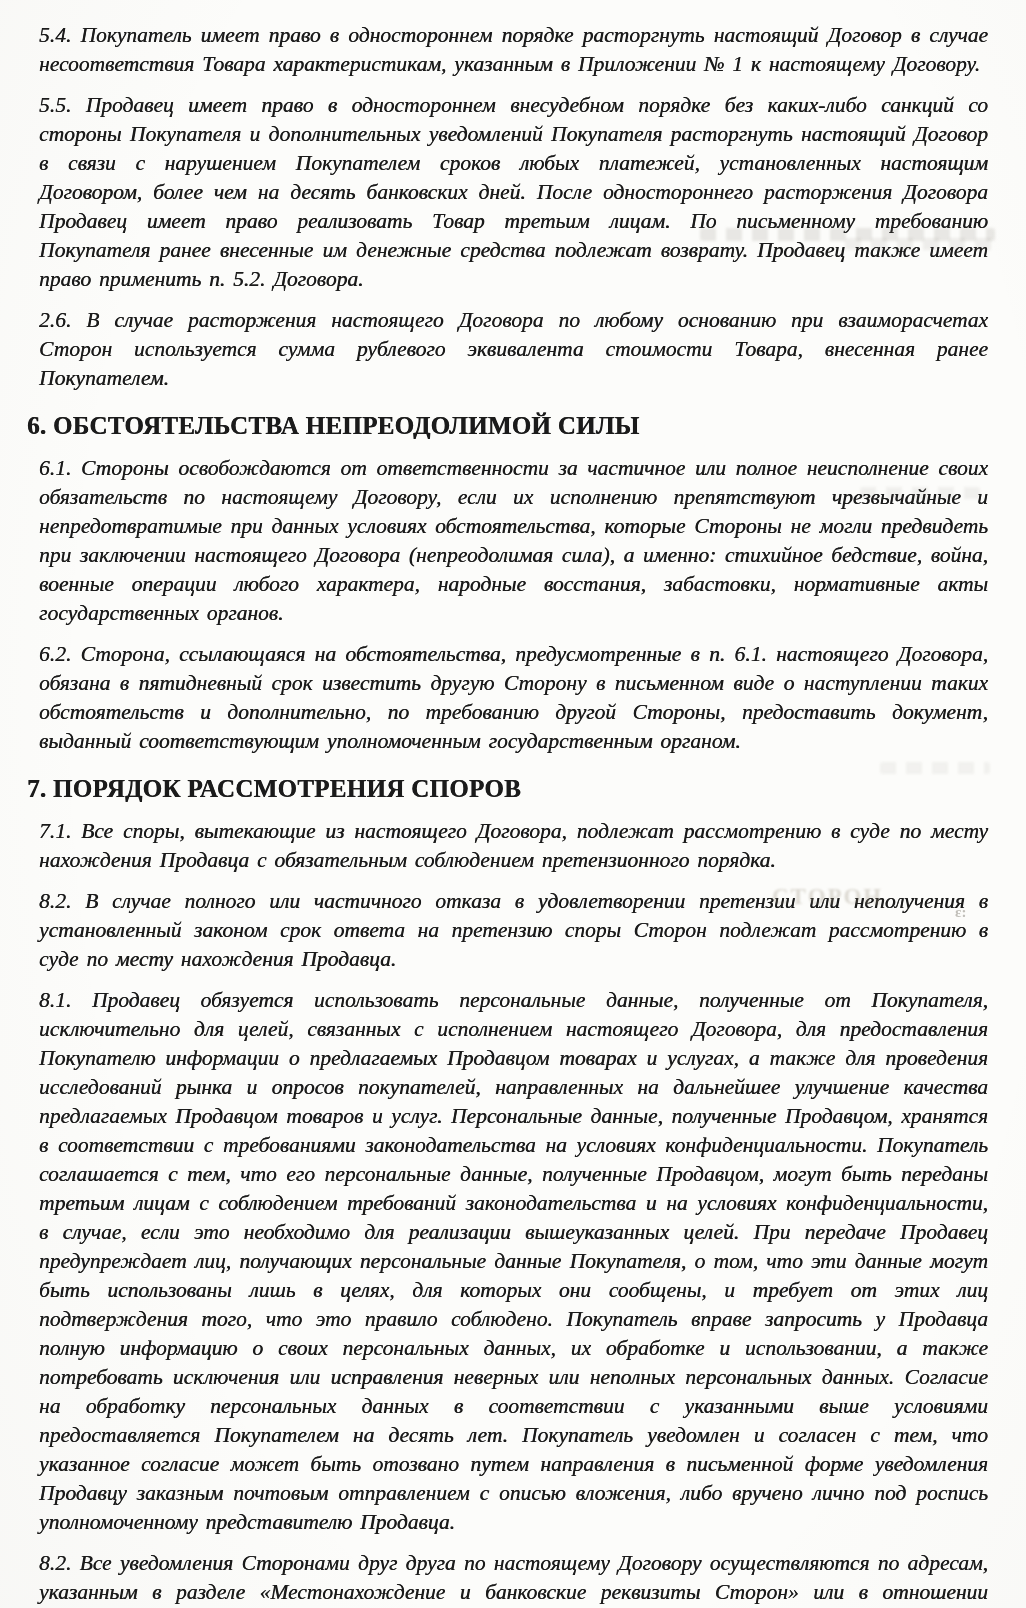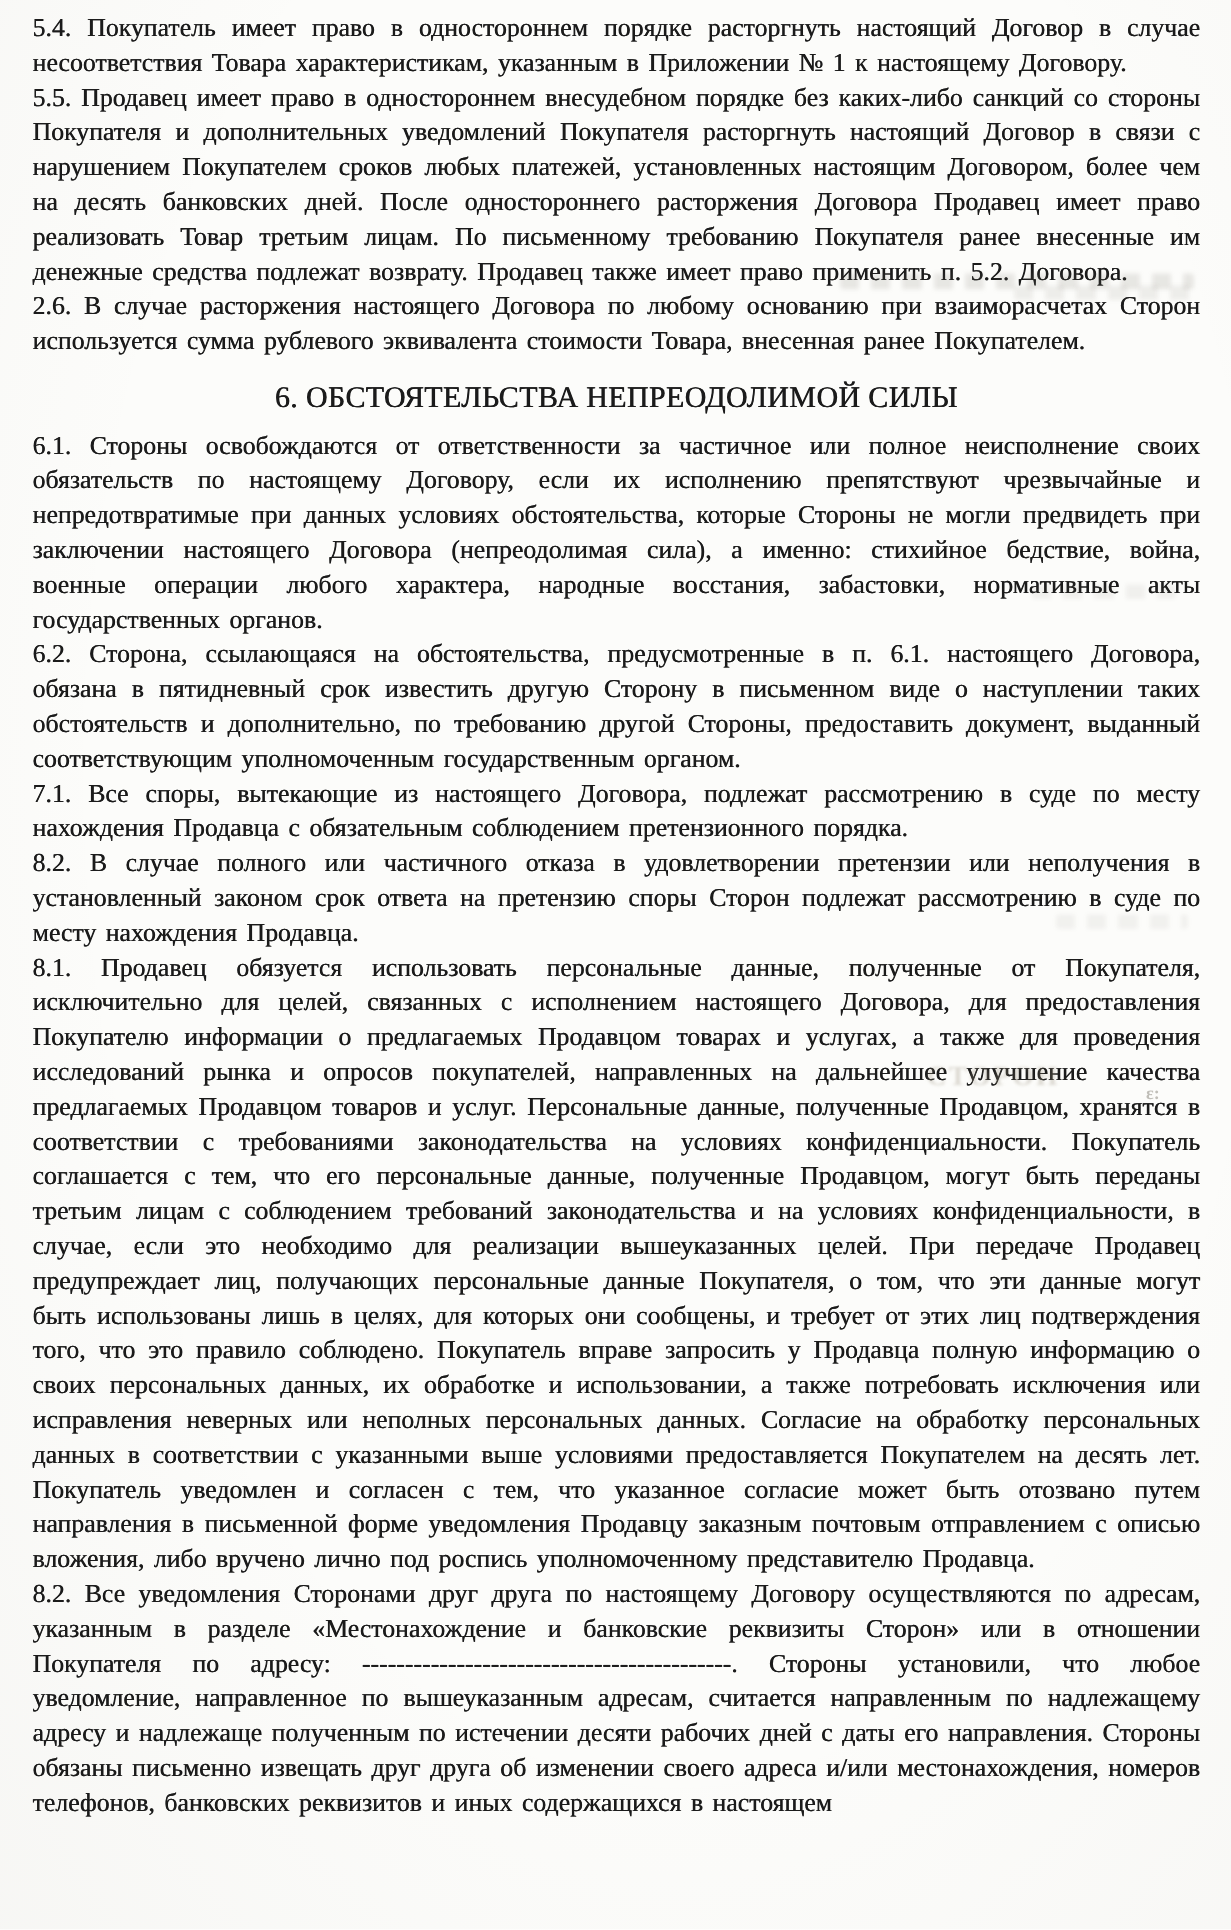--- a/index.html
+++ b/index.html
@@ -16,29 +16,29 @@
       radial-gradient(ellipse at 55% 40%, rgba(255,255,255,0) 60%, rgba(120,115,105,0.04) 100%),
       #fcfcfa;
     padding: 9px 26px 14px 27px;
     font-family: "Liberation Serif", "DejaVu Serif", serif;
     font-size: 21.5px;
     line-height: 29px;
     color: #1b1b1b;
     overflow: hidden;
   }
   .clause {
-    margin: 0;
+    margin: 12px;
     text-align: justify;
     word-spacing: 2.5px;
     text-shadow: 0.35px 0 0 currentColor; 
+    font-style: italic;
   }
   .heading {
     margin: 17px 0 9px 0;
-    text-align: center;
-    font-weight: normal;
+    font-weight: bold;
     font-size: 25px;
     line-height: 32px;
     letter-spacing: 0.3px;
     text-shadow: 0.4px 0 0 currentColor;
   }
   
   .artifact {
     position: absolute;
     pointer-events: none;
     color: rgba(150, 140, 120, 0.30);
@@ -65,20 +65,21 @@
 
   <p class="clause">5.4. Покупатель имеет право в одностороннем порядке расторгнуть настоящий Договор в случае несоответствия Товара характеристикам, указанным в Приложении № 1 к настоящему Договору.</p>
   <p class="clause">5.5. Продавец имеет право в одностороннем внесудебном порядке без каких-либо санкций со стороны Покупателя и дополнительных уведомлений Покупателя расторгнуть настоящий Договор в связи с нарушением Покупателем сроков любых платежей, установленных настоящим Договором, более чем на десять банковских дней. После одностороннего расторжения Договора Продавец имеет право реализовать Товар третьим лицам. По письменному требованию Покупателя ранее внесенные им денежные средства подлежат возврату. Продавец также имеет право применить п. 5.2. Договора.</p>
   <p class="clause">2.6. В случае расторжения настоящего Договора по любому основанию при взаиморасчетах Сторон используется сумма рублевого эквивалента стоимости Товара, внесенная ранее Покупателем.</p>
 
   <h2 class="heading">6. ОБСТОЯТЕЛЬСТВА НЕПРЕОДОЛИМОЙ СИЛЫ</h2>
 
   <p class="clause">6.1. Стороны освобождаются от ответственности за частичное или полное неисполнение своих обязательств по настоящему Договору, если их исполнению препятствуют чрезвычайные и непредотвратимые при данных условиях обстоятельства, которые Стороны не могли предвидеть при заключении настоящего Договора (непреодолимая сила), а именно: стихийное бедствие, война, военные операции любого характера, народные восстания, забастовки, нормативные акты государственных органов.</p>
   <p class="clause">6.2. Сторона, ссылающаяся на обстоятельства, предусмотренные в п. 6.1. настоящего Договора, обязана в пятидневный срок известить другую Сторону в письменном виде о наступлении таких обстоятельств и дополнительно, по требованию другой Стороны, предоставить документ, выданный соответствующим уполномоченным государственным органом.</p>
 
+  <h2 class="heading">7. ПОРЯДОК РАССМОТРЕНИЯ СПОРОВ</h2>
 
   <p class="clause">7.1. Все споры, вытекающие из настоящего Договора, подлежат рассмотрению в суде по месту нахождения Продавца с обязательным соблюдением претензионного порядка.</p>
   <p class="clause">8.2. В случае полного или частичного отказа в удовлетворении претензии или неполучения в установленный законом срок ответа на претензию споры Сторон подлежат рассмотрению в суде по месту нахождения Продавца.</p>
 
 
   <p class="clause">8.1. Продавец обязуется использовать персональные данные, полученные от Покупателя, исключительно для целей, связанных с исполнением настоящего Договора, для предоставления Покупателю информации о предлагаемых Продавцом товарах и услугах, а также для проведения исследований рынка и опросов покупателей, направленных на дальнейшее улучшение качества предлагаемых Продавцом товаров и услуг. Персональные данные, полученные Продавцом, хранятся в соответствии с требованиями законодательства на условиях конфиденциальности. Покупатель соглашается с тем, что его персональные данные, полученные Продавцом, могут быть переданы третьим лицам с соблюдением требований законодательства и на условиях конфиденциальности, в случае, если это необходимо для реализации вышеуказанных целей. При передаче Продавец предупреждает лиц, получающих персональные данные Покупателя, о том, что эти данные могут быть использованы лишь в целях, для которых они сообщены, и требует от этих лиц подтверждения того, что это правило соблюдено. Покупатель вправе запросить у Продавца полную информацию о своих персональных данных, их обработке и использовании, а также потребовать исключения или исправления неверных или неполных персональных данных. Согласие на обработку персональных данных в соответствии с указанными выше условиями предоставляется Покупателем на десять лет. Покупатель уведомлен и согласен с тем, что указанное согласие может быть отозвано путем направления в письменной форме уведомления Продавцу заказным почтовым отправлением с описью вложения, либо вручено лично под роспись уполномоченному представителю Продавца.</p>
   <p class="clause">8.2. Все уведомления Сторонами друг друга по настоящему Договору осуществляются по адресам, указанным в разделе «Местонахождение и банковские реквизиты Сторон» или в отношении Покупателя по адресу: -------------------------------------------. Стороны установили, что любое уведомление, направленное по вышеуказанным адресам, считается направленным по надлежащему адресу и надлежаще полученным по истечении десяти рабочих дней с даты его направления. Стороны обязаны письменно извещать друг друга об изменении своего адреса и/или местонахождения, номеров телефонов, банковских реквизитов и иных содержащихся в настоящем</p>
 
   <span class="artifact" style="left:772px; top:882px; font-size:23px; letter-spacing:2px;">СТОРОН</span>
   <span class="artifact mark" style="left:955px; top:898px;">ε:</span>

